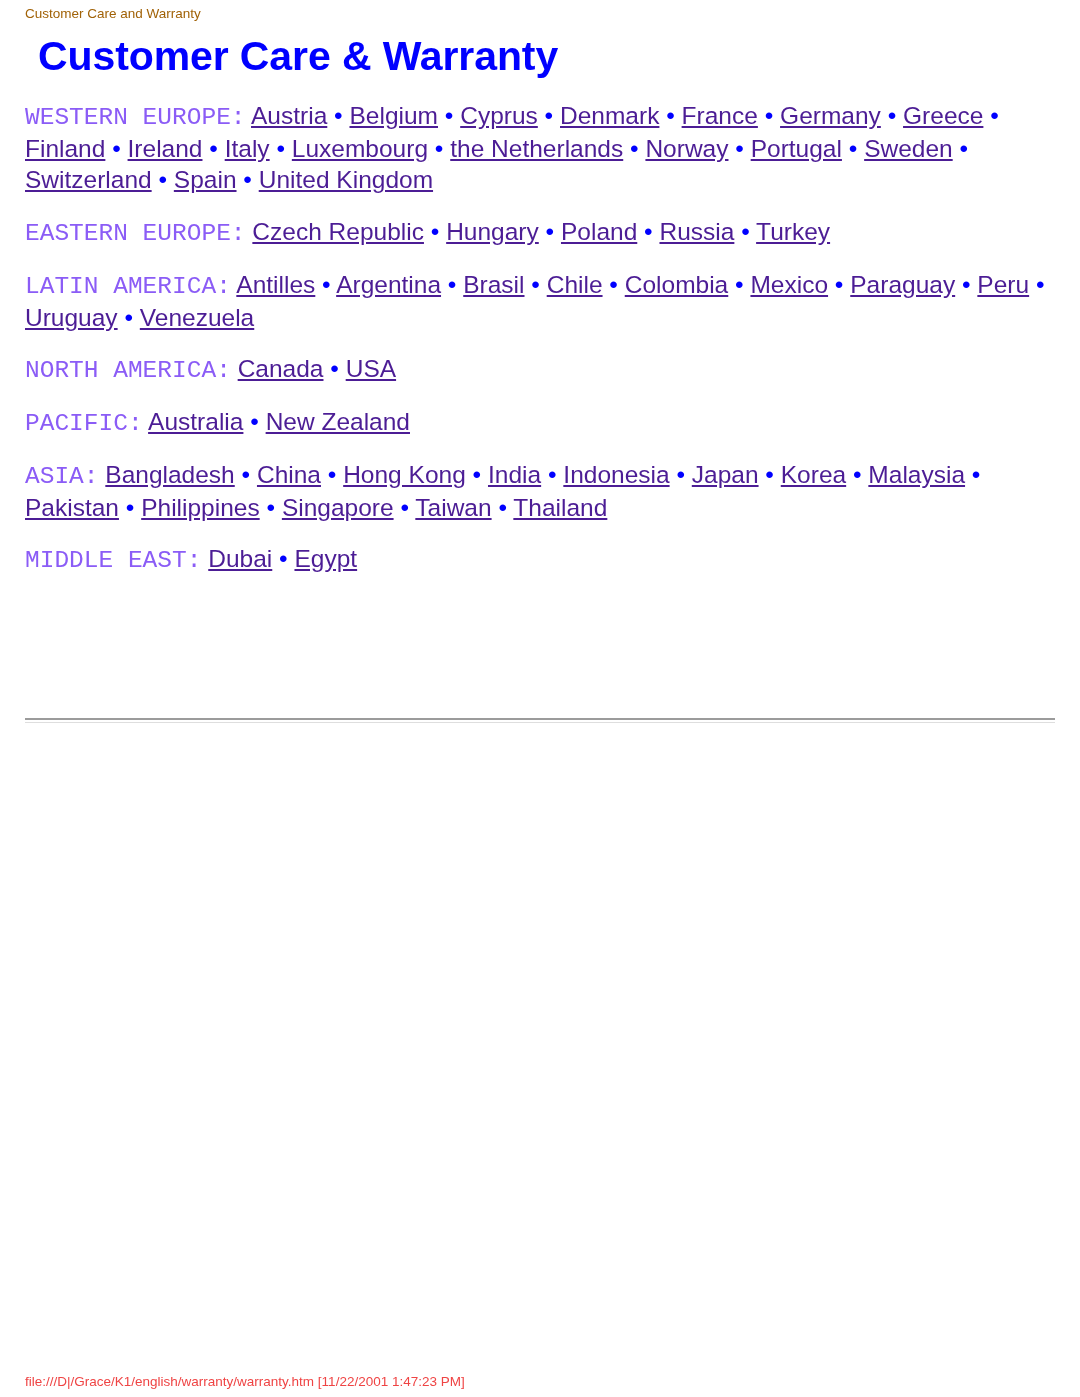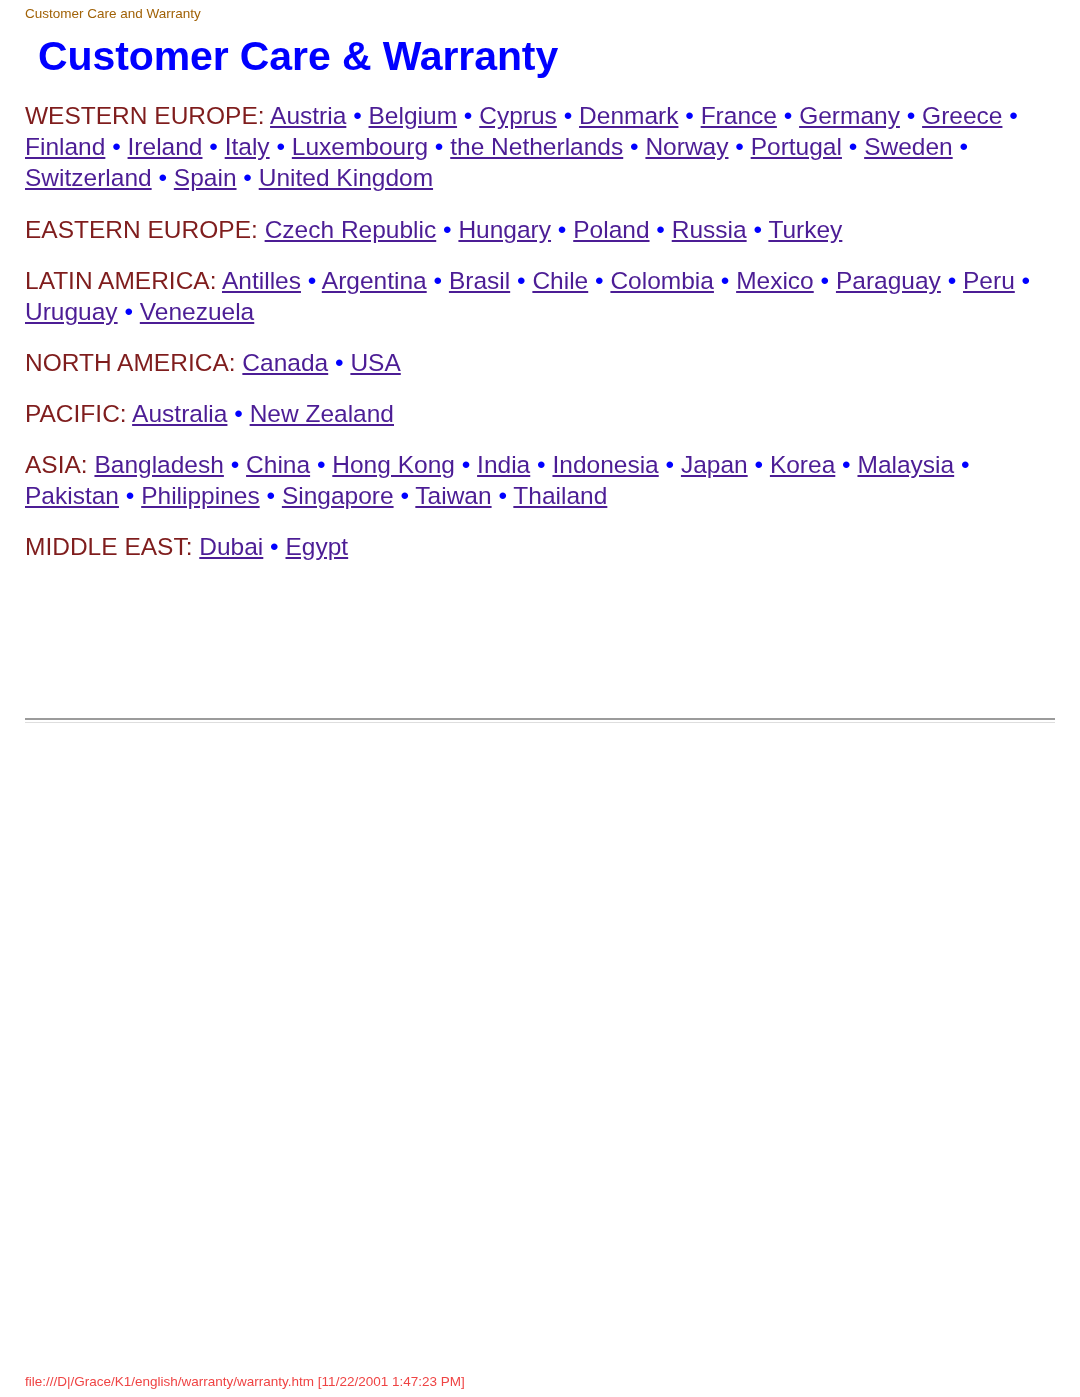--- a/index.html
+++ b/index.html
@@ -51,22 +51,23 @@
   }
 
   .region-block {
     margin: 0 0 20px 0;
     font-size: 24.5px;
     line-height: 1.27;
     color: #0000ff;
   }
 
   .region-label {
-    color: #7f1d1d;
+    color: #8b5cf6;
     white-space: nowrap;
+    font-family: Liberation Mono, monospace;
   }
 
   .region-link {
     color: #4c1d95;
     text-decoration: underline;
     cursor: pointer;
   }
 
   .sep {
     color: #0000ff;

